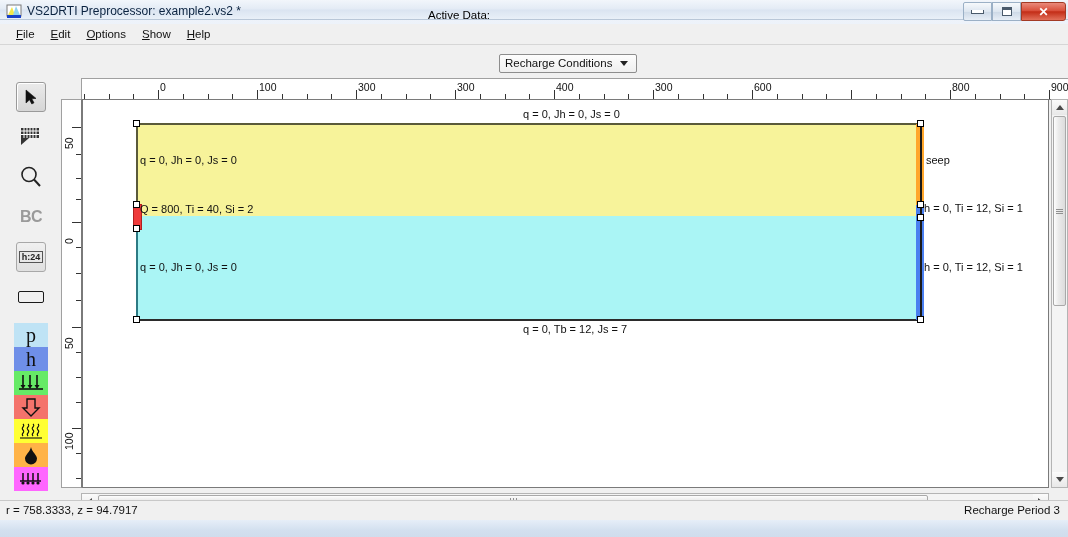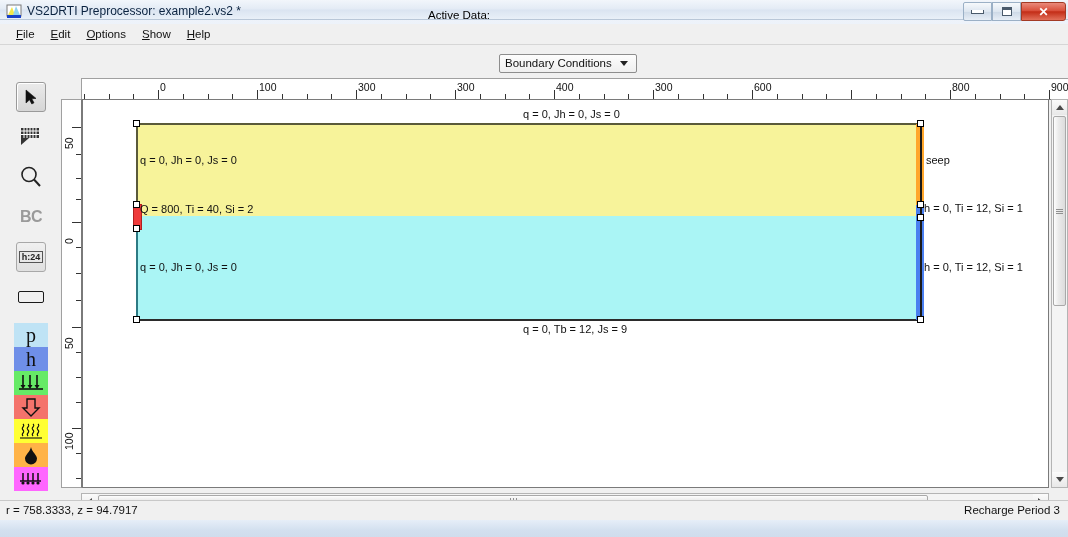--- a/index.html
+++ b/index.html
@@ -410,21 +410,21 @@
     <div class="menuitem"><u>F</u>ile</div>
     <div class="menuitem"><u>E</u>dit</div>
     <div class="menuitem"><u>O</u>ptions</div>
     <div class="menuitem"><u>S</u>how</div>
     <div class="menuitem"><u>H</u>elp</div>
   </div>
 
   <div class="activebar"></div>
   <div class="active-label">Active Data:</div>
   <div class="combo">
-    <div class="combo-text">Boundary Conditions</div>
+    <div class="combo-text">Recharge Conditions</div>
     <div class="combo-arrowbox">
         <span class="tri-down"></span>
       </div>
   </div>
 
   <div class="toolcol">
 
     <div class="tool sel" style="top:4px;">
       <svg width="18" height="18" viewBox="0 0 18 18">
         <polygon points="4,2 4,15 7.5,11.8 9.8,16 12,14.8 9.8,10.8 14,10.4" fill="#111" stroke="#111" stroke-width="0.6"></polygon>
@@ -644,21 +644,21 @@
       <div class="bclabel" style="left:57px; top:103px;">Q = 800, Ti = 40, Si = 2</div>
 
       <div class="bclabel" style="left:57px; top:161px;">q = 0, Jh = 0, Js = 0</div>
 
       <div class="bclabel" style="left:843px; top:54px;">seep</div>
 
       <div class="bclabel" style="left:841px; top:102px;">h = 0, Ti = 12, Si = 1</div>
 
       <div class="bclabel" style="left:841px; top:161px;">h = 0, Ti = 12, Si = 1</div>
 
-      <div class="bclabel" style="left:440px; top:223px;">q = 0, Tb = 12, Js = 9</div>
+      <div class="bclabel" style="left:440px; top:223px;">q = 0, Tb = 12, Js = 7</div>
     </div>
 
     <div class="vscroll">
       <div class="arrow up">
           <span class="tri up"></span>
         </div>
       <div class="vthumb">
         <span class="grip-v">
             <i></i>
             <i></i>

